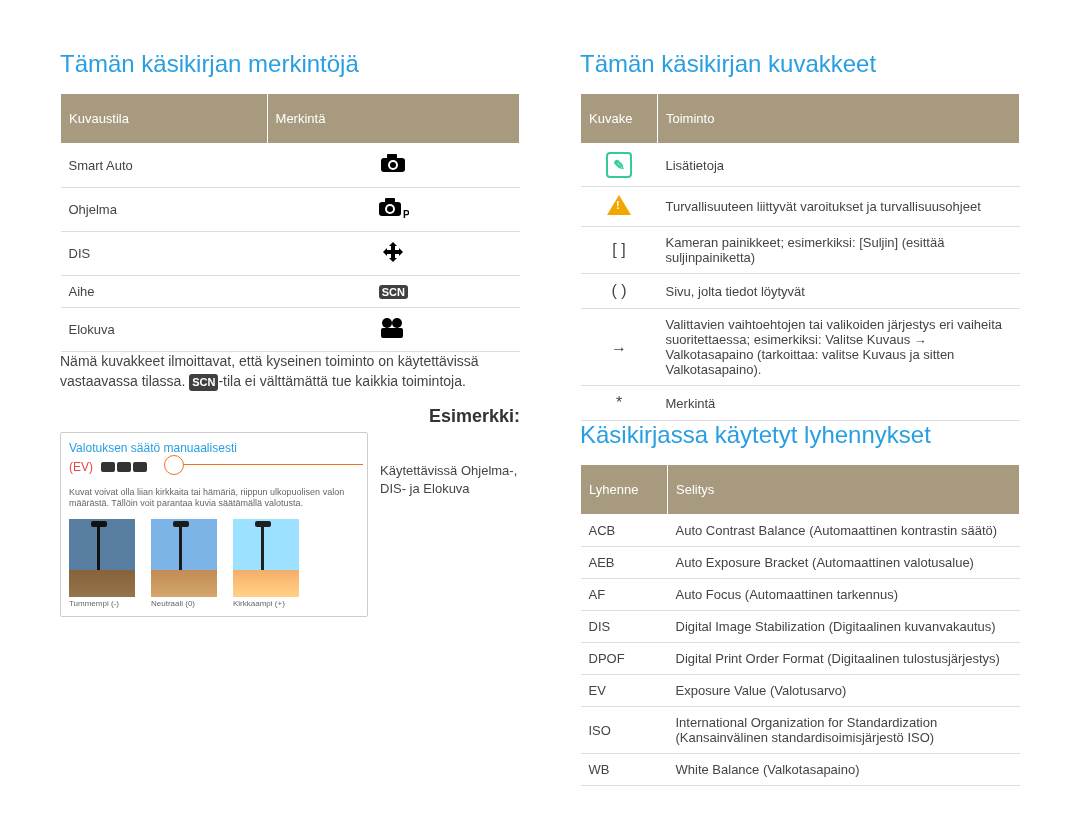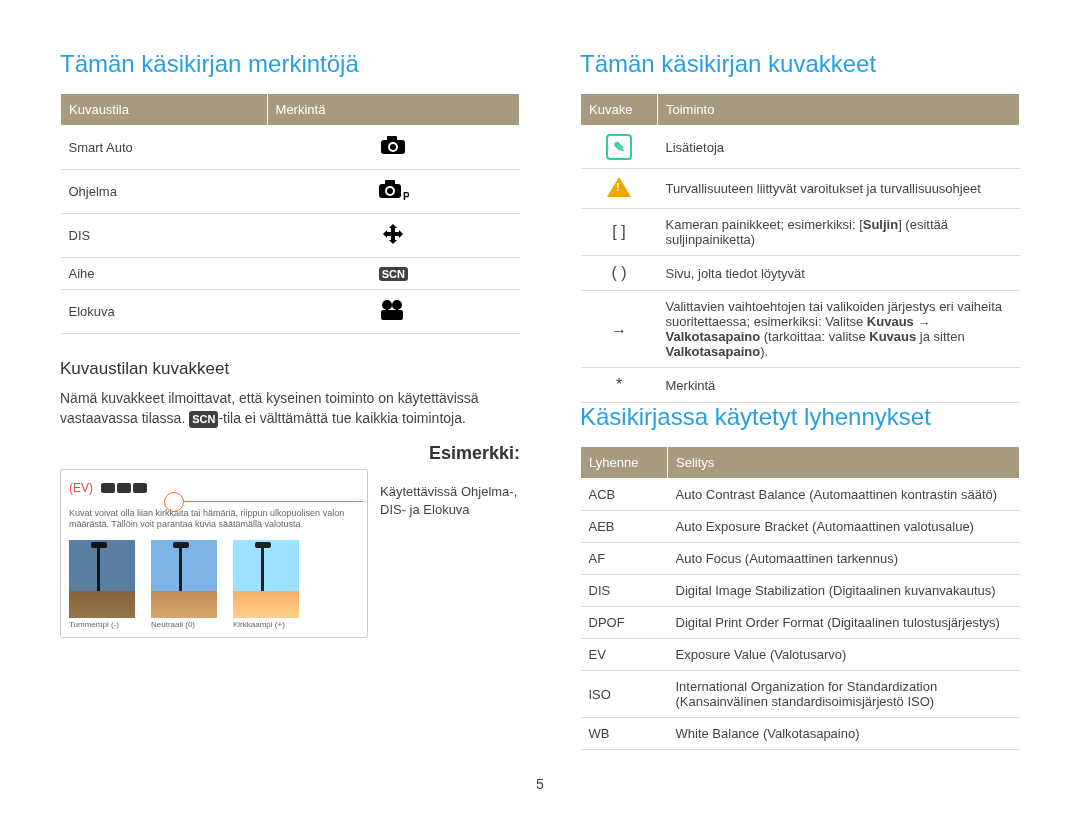--- a/index.html
+++ b/index.html
@@ -29,21 +29,21 @@
   table {
     border-collapse: collapse;
     width: 100%;
     font-size: 13px;
   }
   th {
     background: #a89a7e;
     color: #fff;
     font-weight: 400;
     text-align: left;
-    padding: 8px 8px;
+    padding: 17px 8px;
     border: 1px solid #fff;
   }
   td {
     padding: 8px 8px;
     border-bottom: 1px solid #ddd;
     vertical-align: middle;
     color: #444;
   }
   td.icon-cell {
     text-align: center;
@@ -165,21 +165,21 @@
     margin-top: 2px;
   }
   .right-note {
     font-size: 13px;
     color: #444;
     margin-left: 320px;
     margin-top: -155px;
     width: 140px;
     line-height: 1.4;
   }
-  td .bold { font-weight: 700; }
+  td .bold { font-weight: 400; }
   .arrow-cell, .star-cell, .bracket-cell, .paren-cell {
     text-align: center;
     font-size: 16px;
   }
   .info-icon {
     display:inline-block;
     width: 22px; height: 22px;
     border: 2px solid #3c9;
     border-radius: 4px;
     color:#3c9;
@@ -288,29 +288,29 @@
                   <circle cx="10" cy="7" r="5" fill="#000"></circle>
                   <circle cx="20" cy="7" r="5" fill="#000"></circle>
                   <rect x="4" y="12" width="22" height="10" rx="2" fill="#000"></rect>
                 </svg>
             </span>
           </td>
         </tr>
       </tbody>
     </table>
 
-    <div class="subheading">Kuvaustilan kuvakkeet</div>
     <div class="body-text">
       <span>Nämä kuvakkeet ilmoittavat, että kyseinen toiminto on käytettävissä vastaavassa tilassa. </span><span class="scn-chip">SCN</span><span>-tila ei välttämättä tue kaikkia toimintoja.</span>
     </div>
 
     <div class="bold-label">Esimerkki:</div>
 
     <div style="position:relative;">
       <div class="example-figure">
+        <div class="example-title">Valotuksen säätö manuaalisesti</div>
         <span class="example-sub">(EV)</span>
         <span class="mini-icons">
             <span></span>
             <span></span>
             <span></span>
           </span>
         <div class="orange-circle"></div>
         <div class="leader"></div>
         <div class="example-desc">Kuvat voivat olla liian kirkkaita tai hämäriä, riippun ulkopuolisen valon määrästä. Tällöin voit parantaa kuvia säätämällä valotusta.</div>
         <div class="thumb-row">

